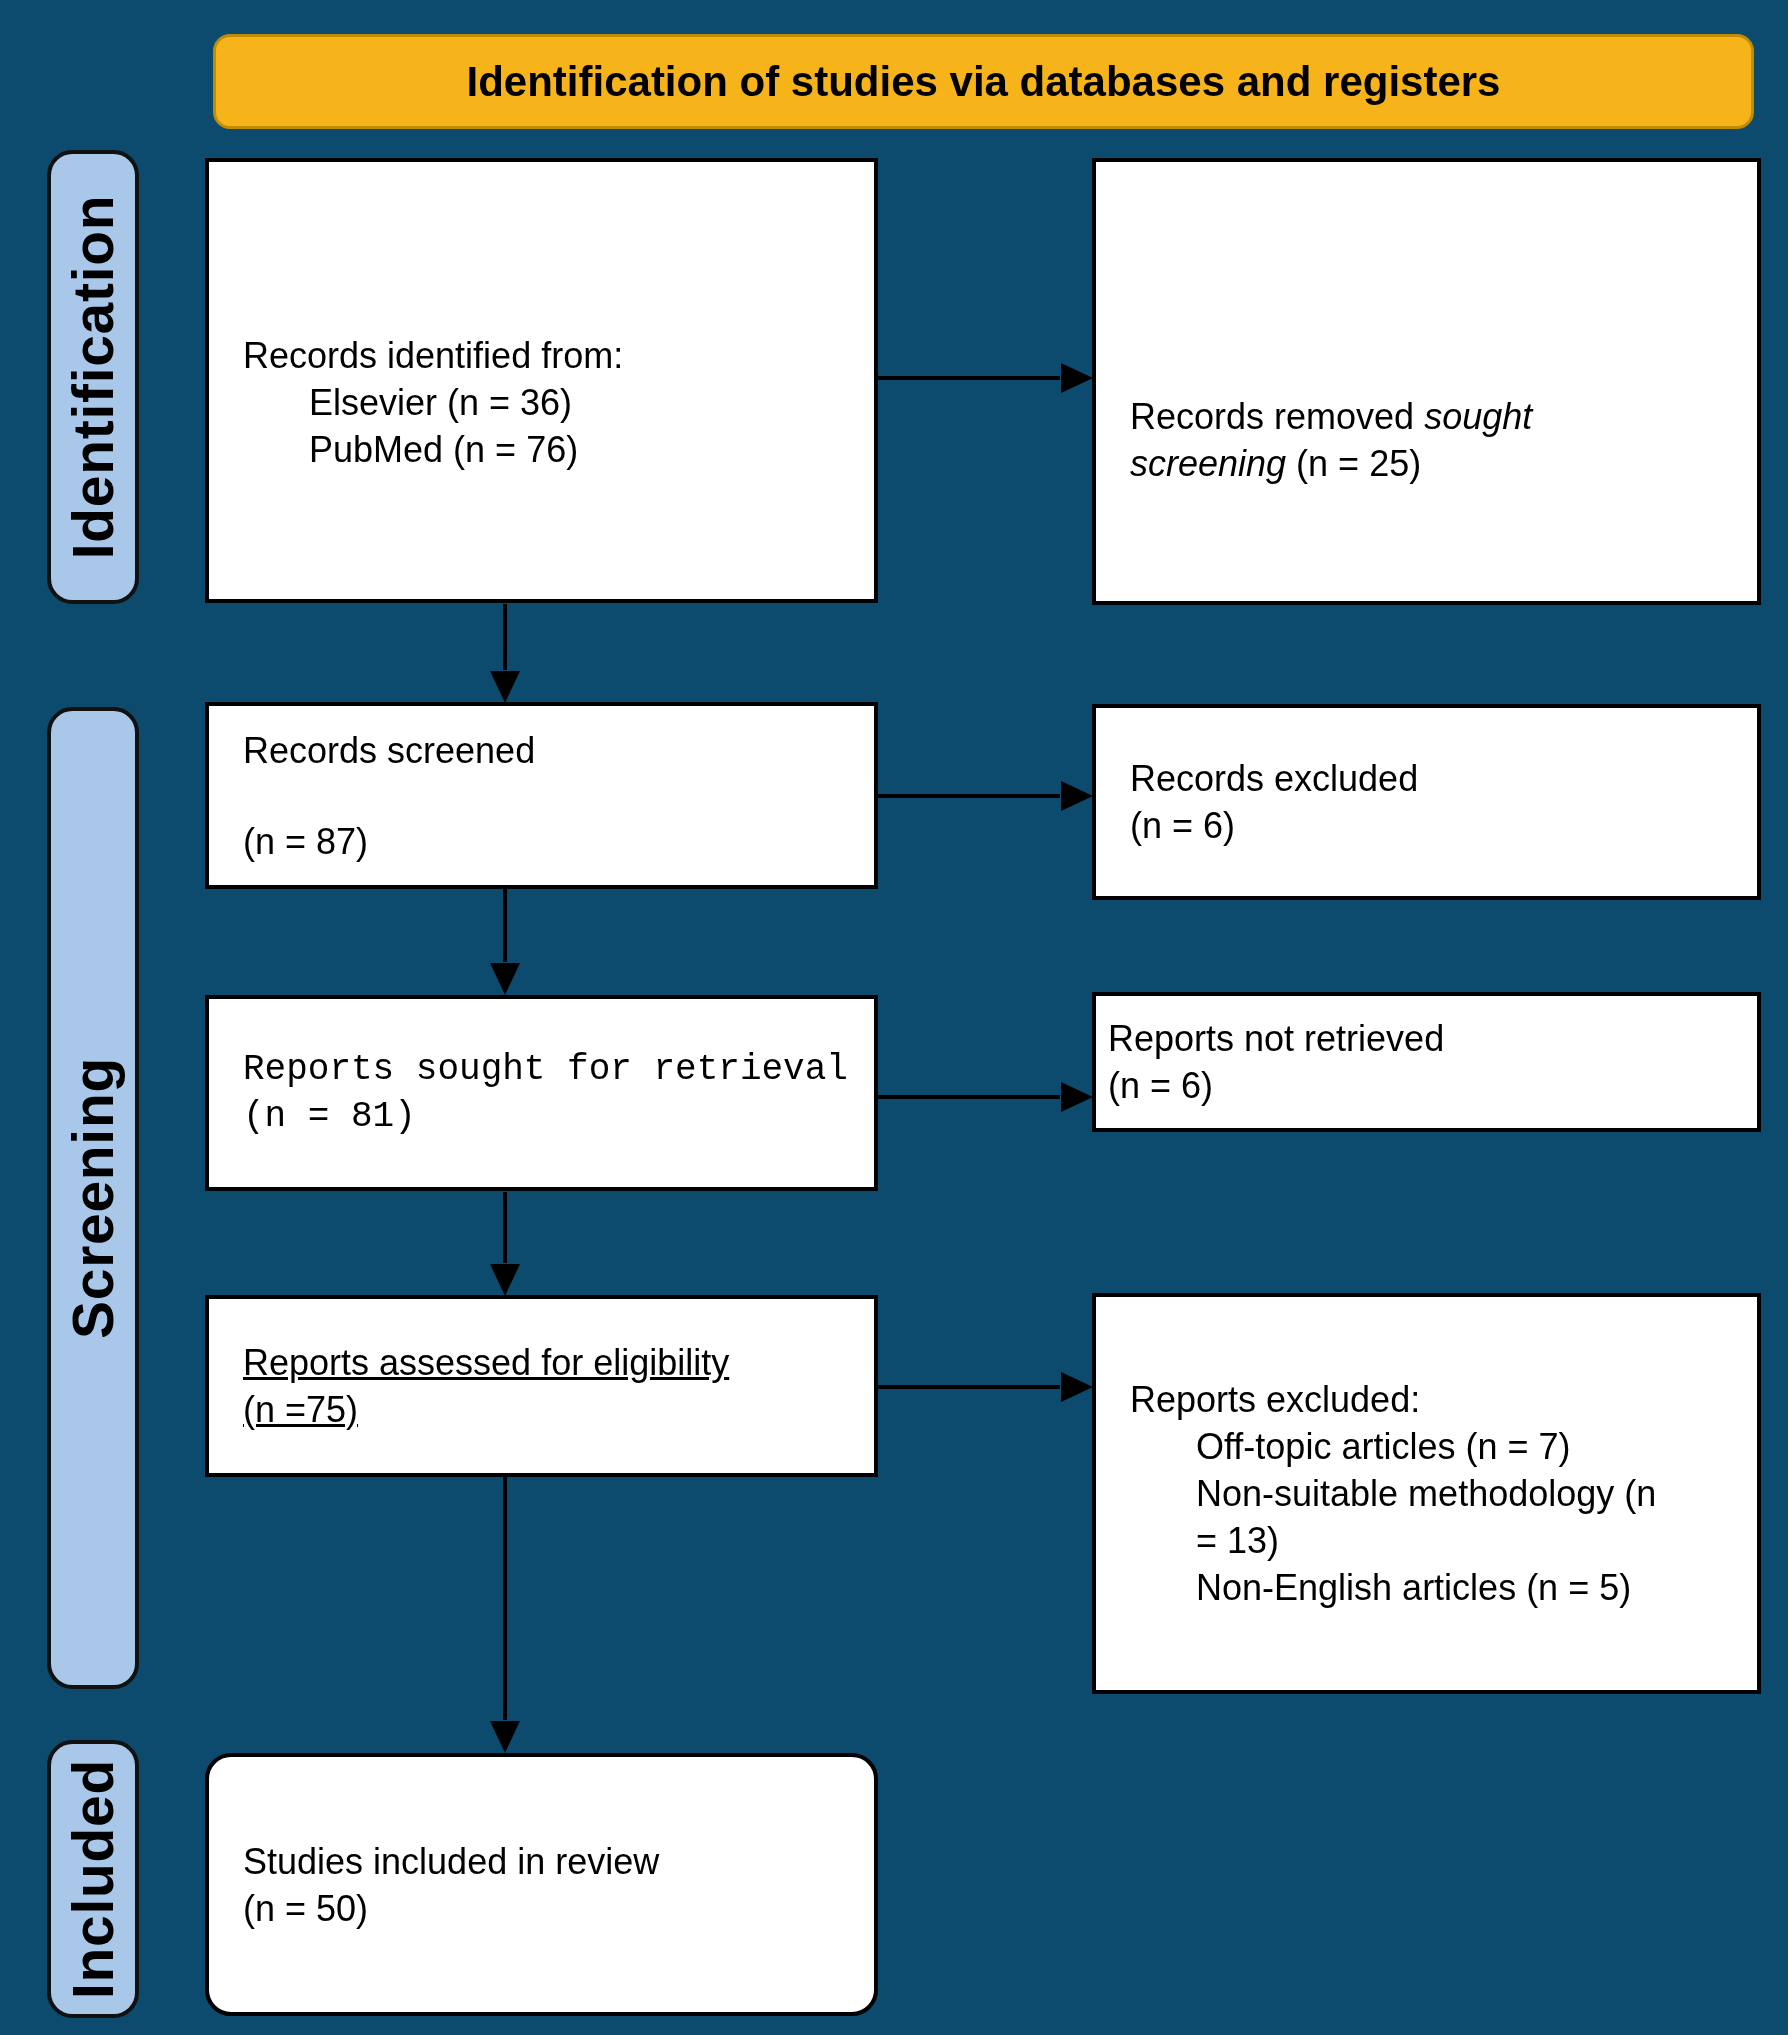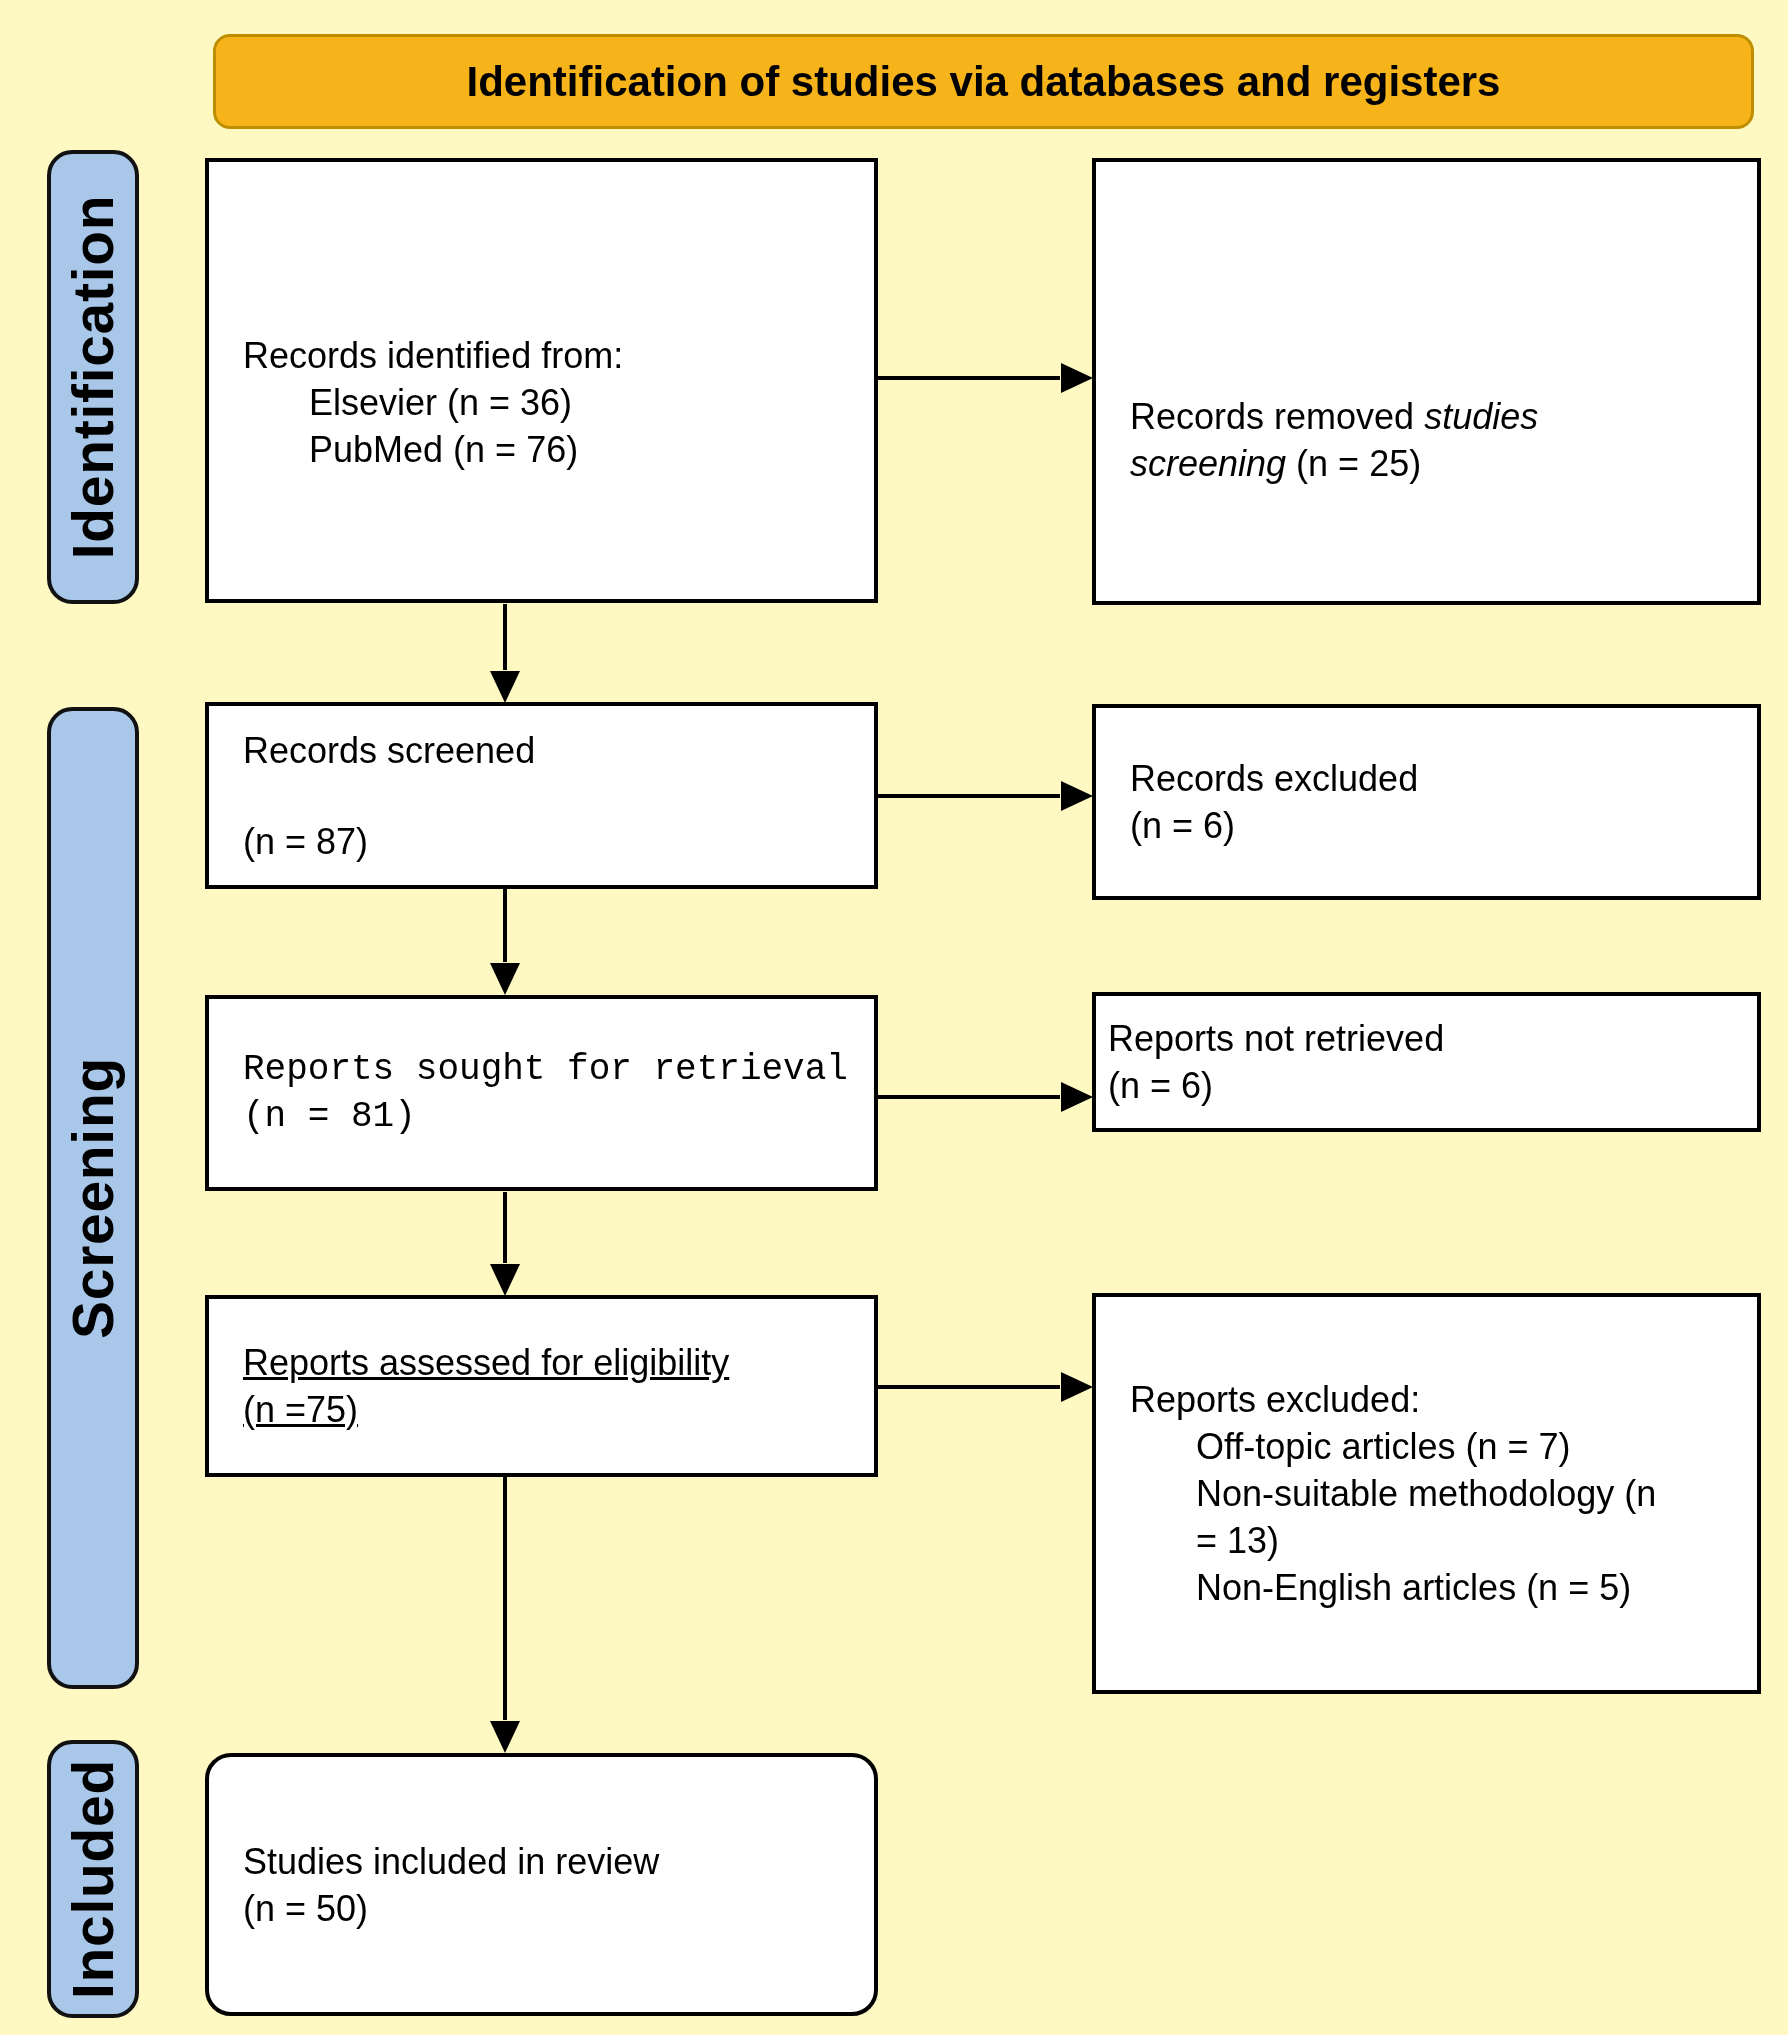--- a/index.html
+++ b/index.html
@@ -1,17 +1,17 @@
 <!DOCTYPE html>
 <html style="font-size:11.3px"><head>
 <meta charset="utf-8">
 <style>
   html,body { margin:0; padding:0; background:#ffffff; }
   #canvas {
-    position:relative; width:1789px; height:2035px; background:#fef9c3;
+    position:relative; width:1789px; height:2035px; background:#0c4a6e;
     font-family:"Liberation Sans", sans-serif; color:#000;
   }
   
   .banner {
     position:absolute; left:213px; top:34px; width:1541px; height:95px;
     background:#F7B41A; border:3.5px solid #BE8E00; border-radius:17px;
     box-sizing:border-box; display:flex; align-items:center; justify-content:center;
     font-size:42px; font-weight:bold;
   }
   
@@ -88,21 +88,21 @@
     <span>Included</span>
   </div>
 
   <div class="box" id="box-records-identified">
     <div>Records identified from:</div>
     <div class="indent">Elsevier (n = 36)</div>
     <div class="indent">PubMed (n = 76)</div>
   </div>
 
   <div class="box" id="box-records-removed">
-    <div><span>Records removed </span><span class="it">studies</span></div>
+    <div><span>Records removed </span><span class="it">sought</span></div>
     <div><span class="it">screening</span><span> (n = 25)</span></div>
   </div>
 
   <div class="box" id="box-records-screened">
     <div>Records screened</div>
     <div>(n = 87)</div>
   </div>
 
   <div class="box" id="box-records-excluded">
     <div>Records excluded</div>

